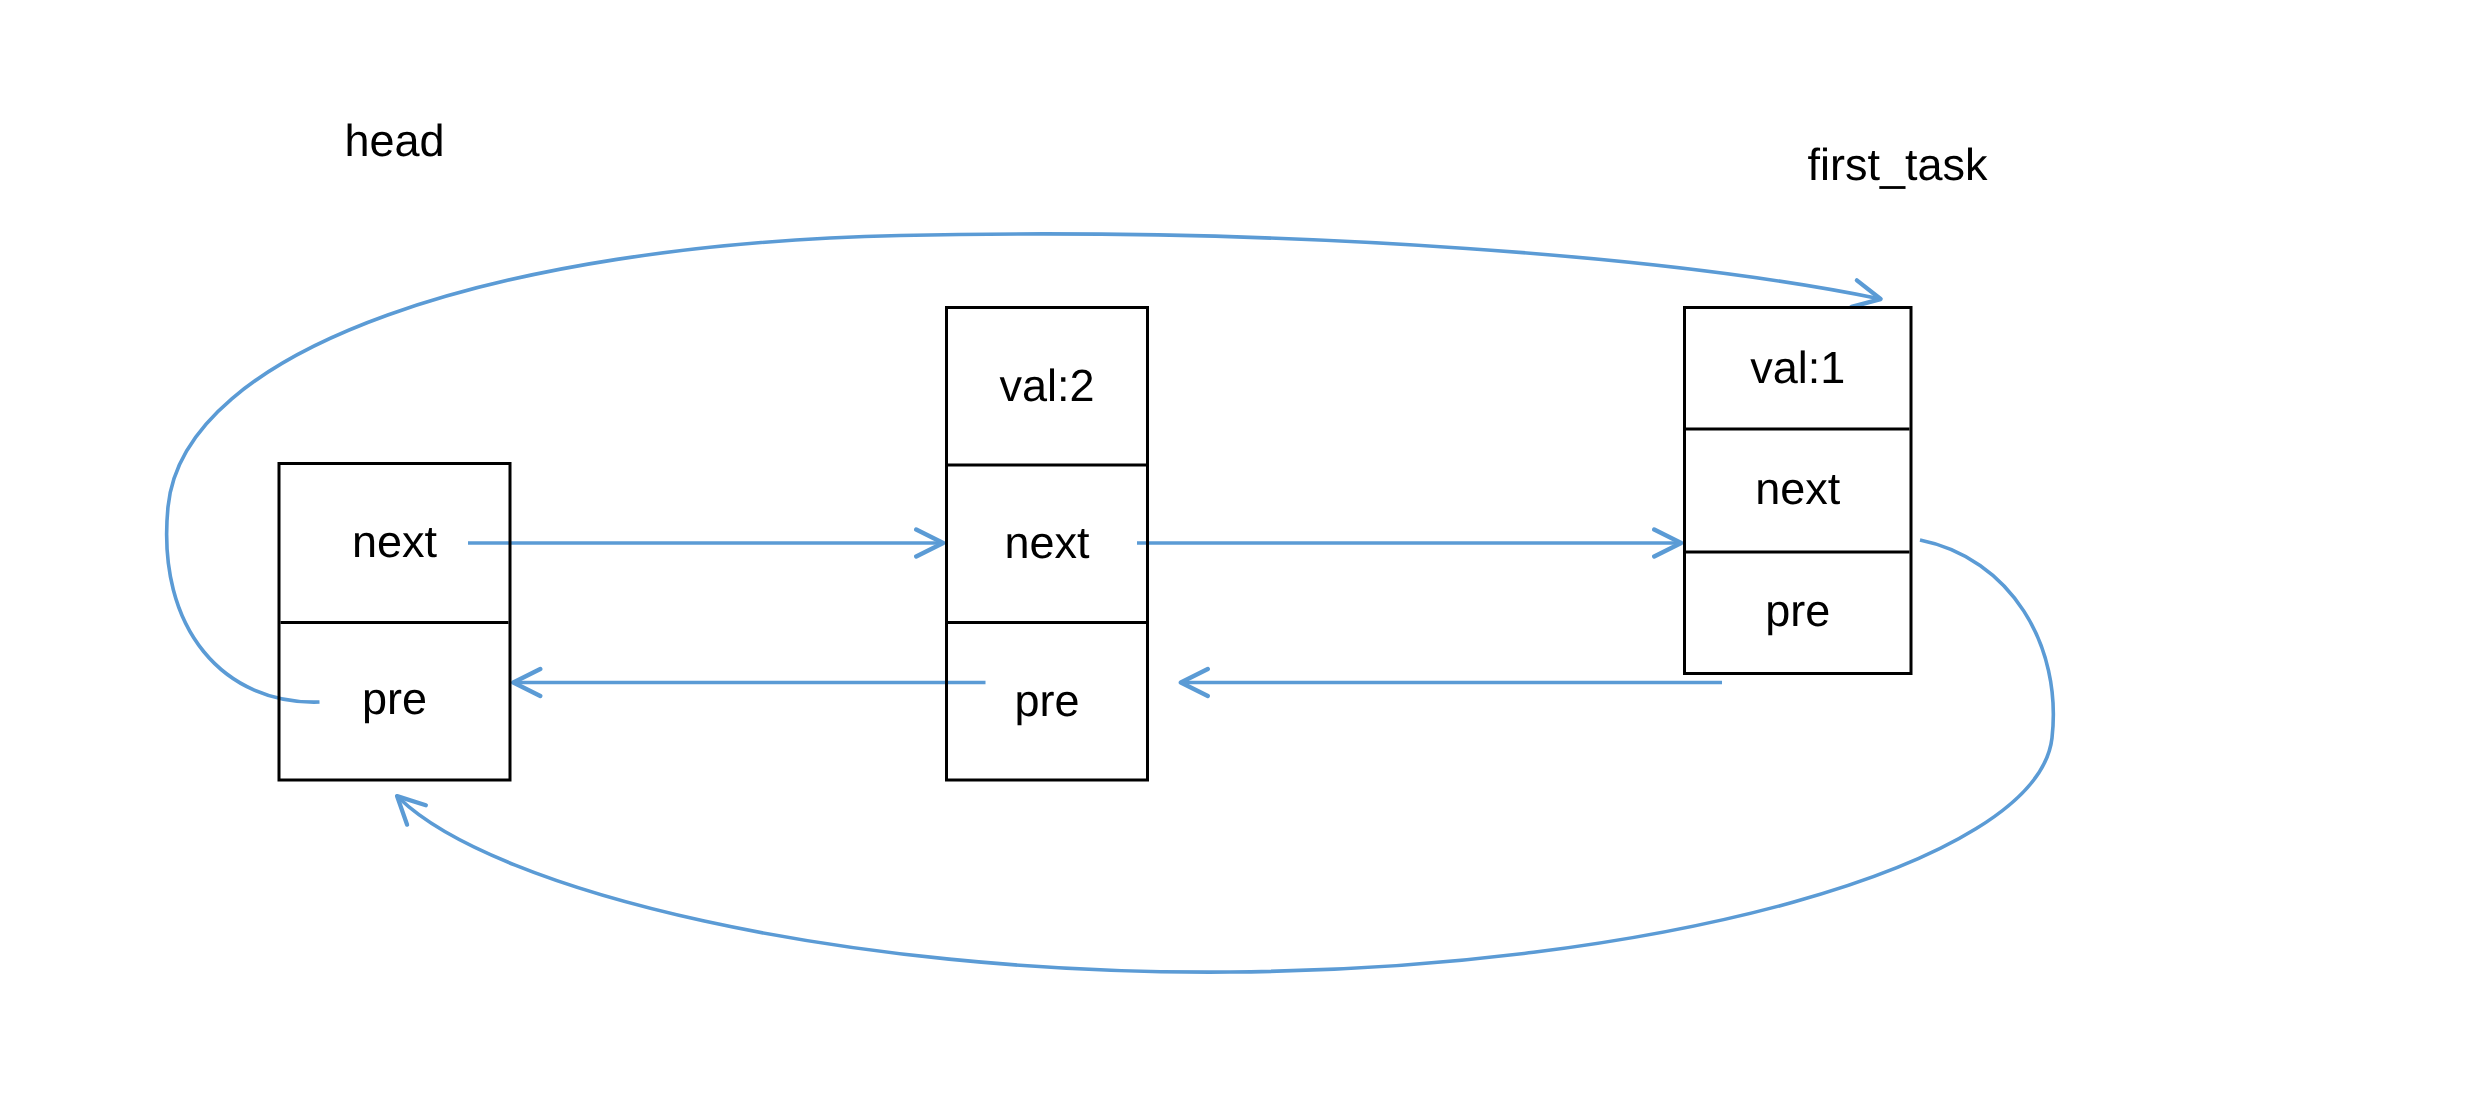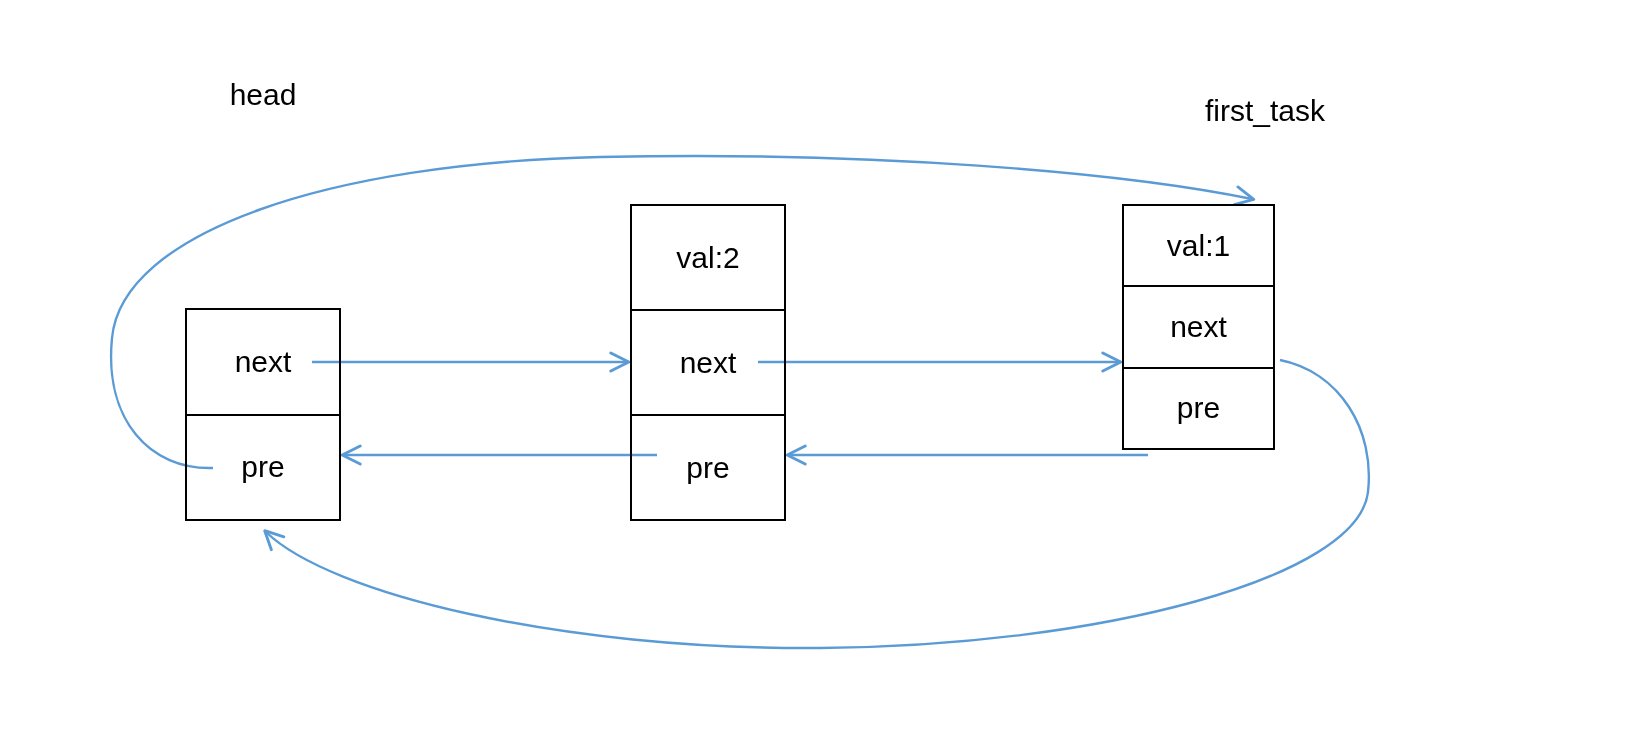--- a/index.html
+++ b/index.html
@@ -50,21 +50,21 @@
   }
   #edge-layer {
     position: absolute;
     left: 0;
     top: 0;
     width: 1645px;
     height: 730px;
     pointer-events: none;
   }
   .node-head { left: 185px; top: 308px; width: 156px; height: 213px; }
-  .node-second { left: 630px; top: 204px; width: 156px; height: 317px; }
+  .node-second { left: 630px; top: 204px; width: 136px; height: 317px; }
   .node-first { left: 1122px; top: 204px; width: 153px; height: 246px; }
 </style>
 </head>
 <body>
 
 <div id="canvas">
 
   <svg id="edge-layer" viewBox="0 0 1645 730" xmlns="http://www.w3.org/2000/svg">
     <defs>
       <marker id="arrow-right" viewBox="0 0 12 12" refX="10" refY="6" markerWidth="9" markerHeight="9" orient="auto-start-reverse">

